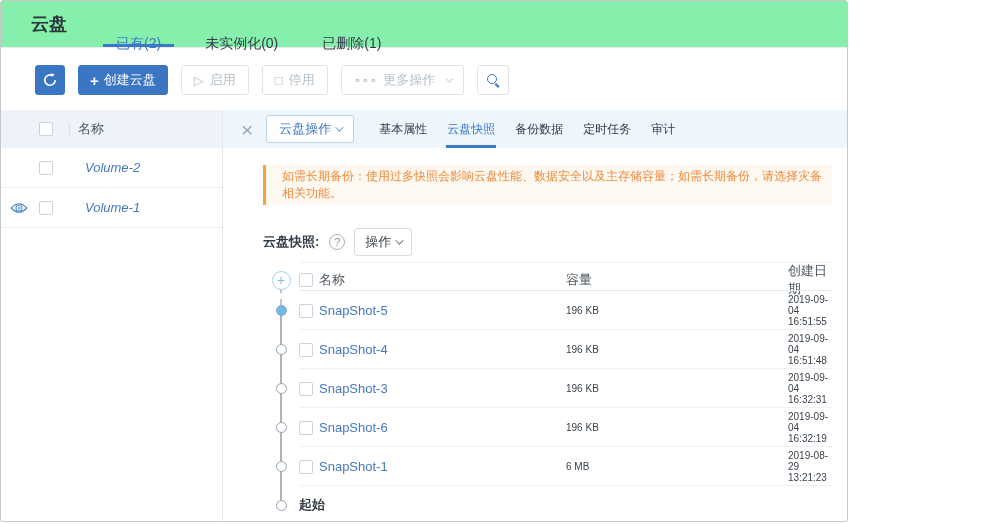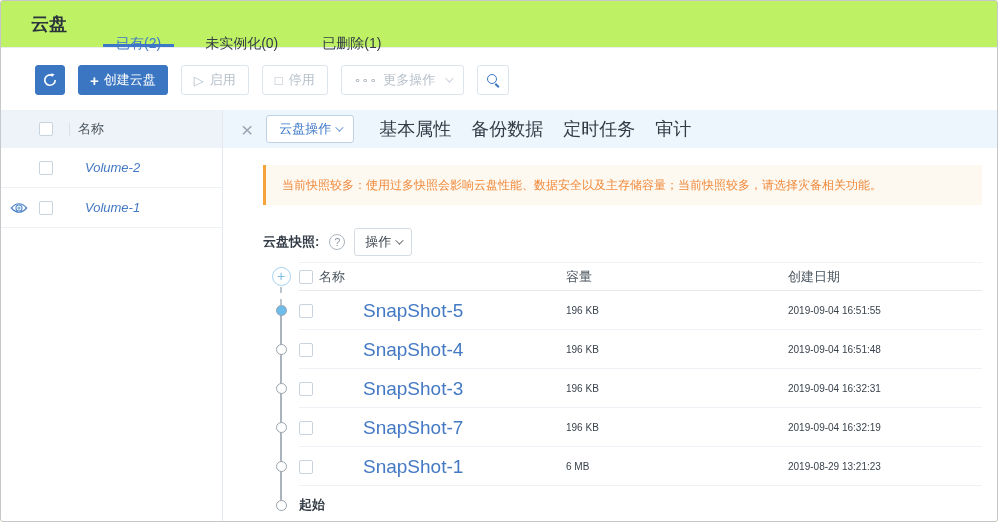--- a/index.html
+++ b/index.html
@@ -1,18 +1,18 @@
 <!DOCTYPE html>
 <html><head>
 <meta charset="utf-8">
 <style>
   * { margin:0; padding:0; box-sizing:border-box; }
   html,body { background:#fff; }
   body { font-family:"Liberation Sans","DejaVu Sans",sans-serif; color:#333c46; }
-  .app { width:998px; height:522px; border:1px solid #c5c7ca; border-radius:3px; background:#bef264; overflow:hidden; position:relative; }
+  .app { width:848px; height:522px; border:1px solid #c5c7ca; border-radius:3px; background:#86efac; overflow:hidden; position:relative; }
 
   
   .topbar { height:47px; border-bottom:1px solid #e9edf1; display:flex; align-items:stretch; }
   .page-title { font-size:18px; font-weight:bold; color:#2b333c; line-height:46px; margin-left:30px; }
   .top-tabs { display:flex; margin-left:36px; }
   .top-tab { position:relative; display:flex; align-items:center; padding:0 13px; margin-right:18px; font-size:14px; color:#333c46; cursor:pointer;margin-top:40px; }
   .top-tab.active { color:#3d77c8; }
   .top-tab.active::after { content:''; position:absolute; left:0; right:0; bottom:0; height:3px; background:#3d77c8; }
 
   
@@ -46,21 +46,21 @@
   .eye { position:absolute; left:9px; top:13px; }
 
   .cb { width:14px; height:14px; border:1px solid #c9d3dd; border-radius:2px; background:#fff; flex:none; cursor:pointer; }
 
   
   .detail-panel { flex:1; display:flex; flex-direction:column; background:#fff; }
   .dhead { height:38px; background:#edf6fd; display:flex; align-items:center; flex:none; }
   .close-x { margin-left:18px; font-size:21px; color:#9aa7b3; line-height:1; cursor:pointer; }
   .btn-actions { margin-left:13px; height:28px; padding:0 12px; background:#fff; border:1px solid #bdd2e6; border-radius:3px; color:#3d77c8; font-size:13px; display:inline-flex; align-items:center; cursor:pointer; }
   .dtabs { display:flex; height:100%; margin-left:24px; }
-  .dtab { position:relative; display:flex; align-items:center; padding:8px 1px; margin-right:18px; font-size:18px; color:#333c46; cursor:pointer; }
+  .dtab { position:relative; display:flex; align-items:center; padding:8px 1px; margin-right:18px; font-size:12px; color:#333c46; cursor:pointer; }
   .dtab.active { color:#3d77c8; }
   .dtab.active::after { content:''; position:absolute; left:0; right:0; bottom:0; height:3px; background:#3d77c8; }
   .dbody { flex:1; padding:17px 15px 0 40px; overflow:hidden; }
 
   
   .warnbar { height:40px; background:#fdf8f0; border-left:3px solid #f5a43b; display:flex; align-items:center; padding-left:16px; font-size:12px; color:#f08a3c; }
 
   
   .section-row { margin-top:23px; height:28px; display:flex; align-items:center; }
   .section-label { font-size:13px; font-weight:bold; color:#333c46; }
@@ -73,21 +73,21 @@
   .tl-line { position:absolute; left:17px; top:48px; height:195px; width:2px; background:#abb4bc; z-index:0; }
   .srow { display:grid; grid-template-columns:36px 20px 247px 222px 1fr; align-items:center; position:relative; height:39px; }
   .srow.head { height:29px; font-size:13px; color:#4b555f; }
   .srow.head::before { content:''; position:absolute; left:36px; right:0; top:0; height:1px; background:#f0f3f6; }
   .srow::after { content:''; position:absolute; left:36px; right:0; bottom:0; height:1px; background:#eef1f5; }
   .srow.head::after { background:#e4e9ee; }
   .tl-cell { display:flex; justify-content:center; position:relative; z-index:1; }
   .tl-plus { width:19px; height:19px; border:1px solid #a5d2f1; border-radius:50%; background:#fff; color:#7cbde9; font-size:14px; line-height:17px; text-align:center; cursor:pointer; }
   .tl-node { width:11px; height:11px; border:1.5px solid #98a3ad; border-radius:50%; background:#fff; }
   .tl-node.current { background:#6cbdec; }
-  .snap-name { font-size:19px; color:#4479c4; cursor:pointer;margin-left:44px; }
+  .snap-name { font-size:13px; color:#4479c4; cursor:pointer; }
   .snap-size, .snap-date { font-size:10px; color:#39424c; }
   .origin-label { grid-column:2 / 6; font-size:13px; font-weight:bold; color:#333c46; }
   .srow.origin { height:38px; }
 </style>
 </head>
 <body>
 
 <div class="app">
 
   <div class="topbar">
@@ -163,35 +163,38 @@
       <div class="dhead">
         <span class="close-x">×</span>
         <div class="btn-actions">
           <span>云盘操作</span>
           <span class="caret"></span>
         </div>
         <div class="dtabs">
           <div class="dtab">
               <span>基本属性</span>
             </div>
+          <div class="dtab active">
+              <span>云盘快照</span>
+            </div>
           <div class="dtab">
               <span>备份数据</span>
             </div>
           <div class="dtab">
               <span>定时任务</span>
             </div>
           <div class="dtab">
               <span>审计</span>
             </div>
         </div>
       </div>
 
       <div class="dbody">
         <div class="warnbar">
-          <span>当前快照较多：使用过多快照会影响云盘性能、数据安全以及主存储容量；当前快照较多，请选择灾备相关功能。</span>
+          <span>如需长期备份：使用过多快照会影响云盘性能、数据安全以及主存储容量；如需长期备份，请选择灾备相关功能。</span>
         </div>
 
         <div class="section-row">
           <span class="section-label">云盘快照:</span>
           <span class="help">?</span>
           <div class="btn-operate">
             <span>操作</span>
             <span class="caret"></span>
           </div>
         </div>
@@ -238,21 +241,21 @@
             <span class="snap-name">SnapShot-3</span>
             <span class="snap-size">196 KB</span>
             <span class="snap-date">2019-09-04 16:32:31</span>
           </div>
 
           <div class="srow">
             <div class="tl-cell">
                 <span class="tl-node"></span>
               </div>
             <span class="cb"></span>
-            <span class="snap-name">SnapShot-7</span>
+            <span class="snap-name">SnapShot-6</span>
             <span class="snap-size">196 KB</span>
             <span class="snap-date">2019-09-04 16:32:19</span>
           </div>
 
           <div class="srow">
             <div class="tl-cell">
                 <span class="tl-node"></span>
               </div>
             <span class="cb"></span>
             <span class="snap-name">SnapShot-1</span>

